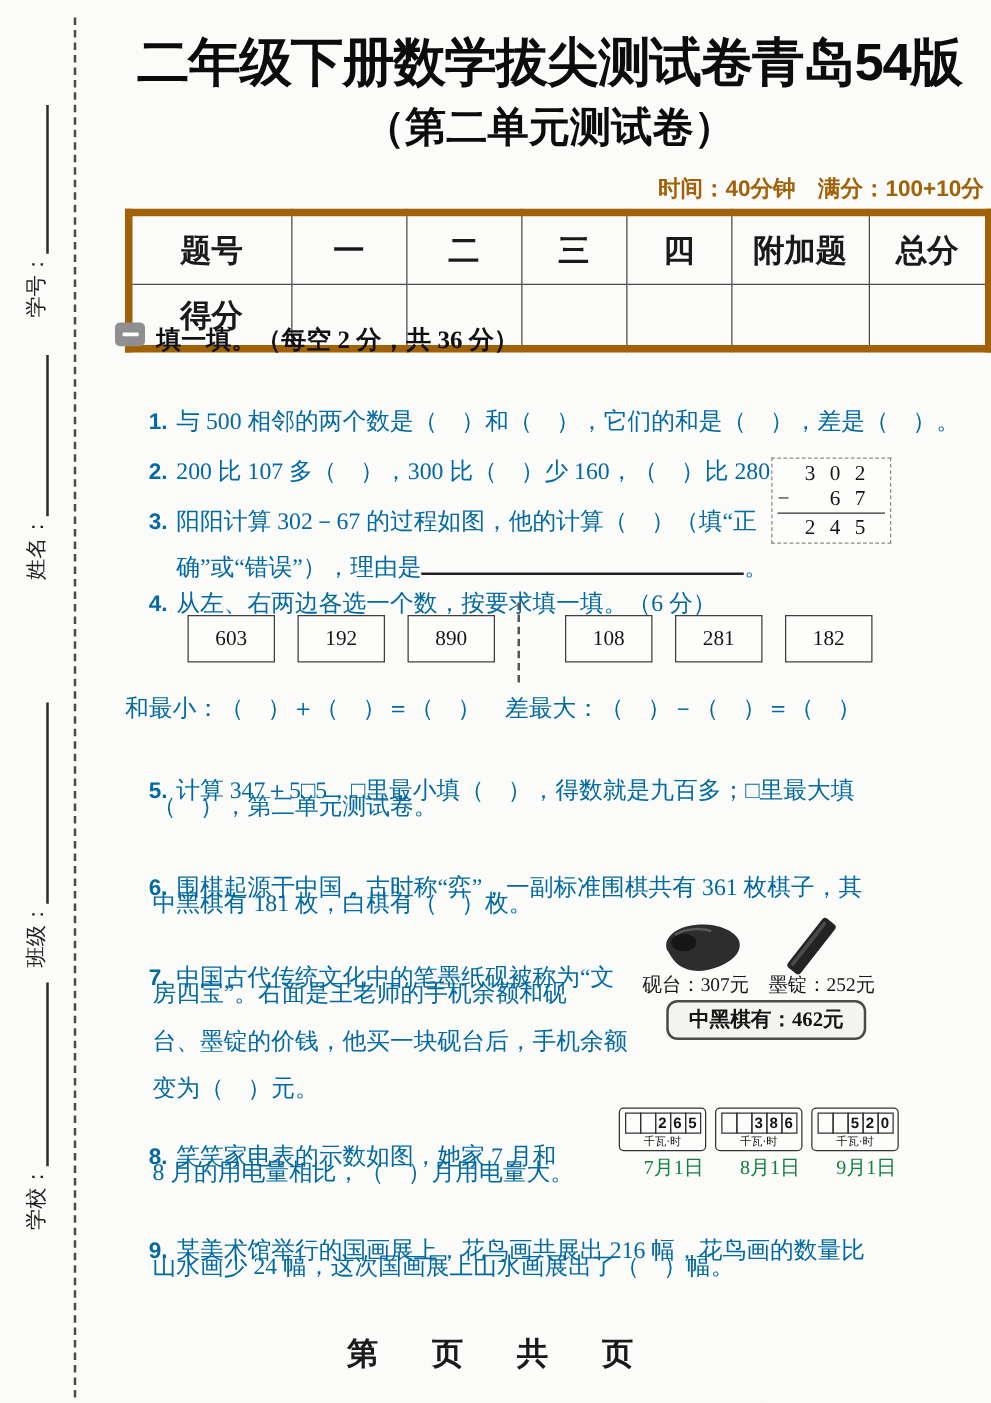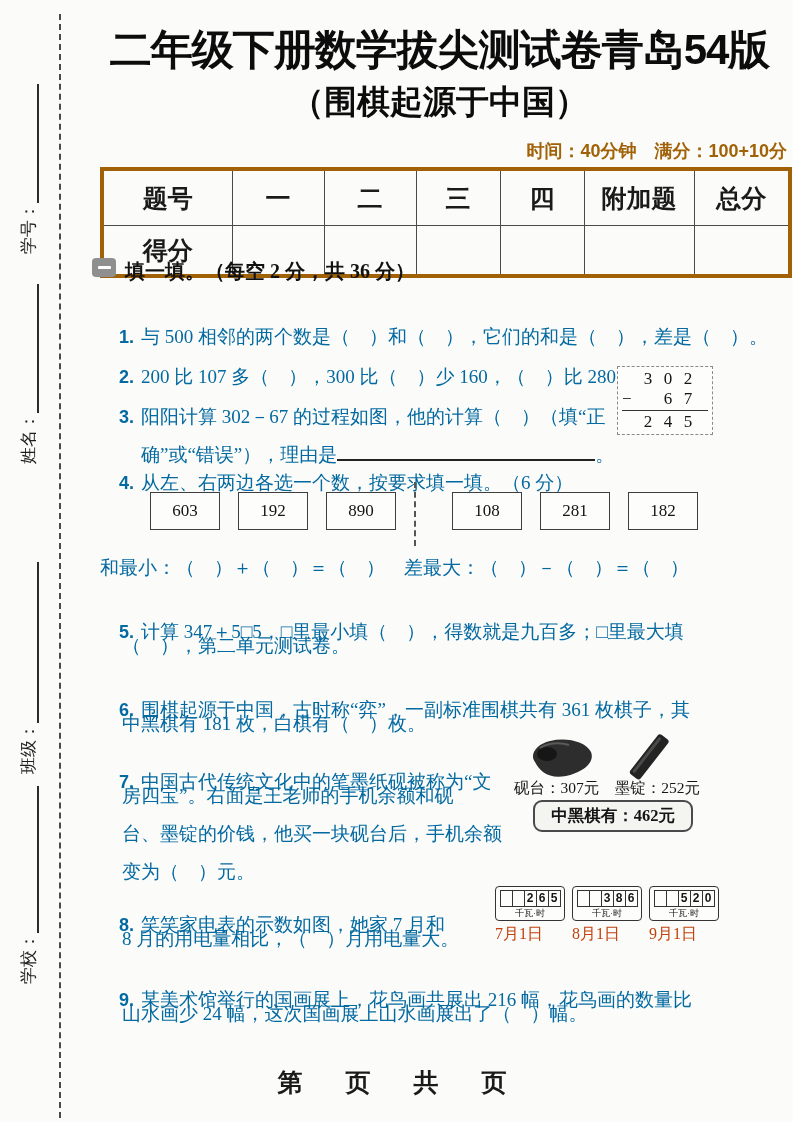--- a/index.html
+++ b/index.html
@@ -18,21 +18,21 @@
   .sf-xuexiao{top:984px;width:198px;}
 
   
   .title{position:absolute;top:22px;left:88px;right:2px;text-align:center;font-size:42px;font-weight:bold;letter-spacing:-1px;color:#0c0c0c;}
   .subtitle{position:absolute;top:80px;left:88px;right:2px;text-align:center;font-size:33px;font-weight:bold;color:#0c0c0c;}
   .time-info{position:absolute;top:139px;right:6px;font-size:18px;font-weight:bold;color:#a16207;}
 
   
   table.score{position:absolute;top:167px;left:100px;border-collapse:collapse;table-layout:fixed;width:688px;}
   table.score td{border:1px solid #4a4a4a;text-align:center;font-size:25px;font-weight:bold;color:#1a1a1a;padding:0;}
-  table.score{border:4px solid #a16207;}
+  table.score{border:6px solid #a16207;}
   table.score tr.hdr td{height:54px;}
   table.score tr.scr td{height:48px;}
 
   
   .section-hdr{position:absolute;top:258px;left:92px;display:flex;align-items:flex-start;}
   .sec-icon{width:24px;height:19px;background:#8f8f8f;border-radius:4px;margin-right:9px;display:flex;align-items:center;justify-content:center;}
   .sec-icon .bar{width:13px;height:3px;background:#fff;border-radius:1px;}
   .sec-title{font-size:20px;font-weight:bold;color:#111;}
 
   
@@ -55,21 +55,21 @@
   .ink-img{position:absolute;}
   .price-line{position:absolute;left:514px;top:778px;width:200px;font-size:15.5px;white-space:pre;color:#151515;}
   .balance-box{position:absolute;left:533px;top:800px;width:156px;height:28px;border:2px solid #4a4a4a;border-radius:9px;background:#f4f4f1;text-align:center;line-height:28px;font-size:16.5px;font-weight:bold;color:#151515;}
 
   
   .meter{position:absolute;top:886px;width:68px;border:1.5px solid #333;border-radius:4px;background:#fdfdfc;padding:3px 0 1px 0;text-align:center;}
   .meter .cells{display:flex;justify-content:center;}
   .meter .cell{width:11px;height:15px;border:1px solid #333;margin-left:-1px;font-size:12px;line-height:15px;font-weight:bold;font-family:"Liberation Sans","DejaVu Sans",sans-serif;}
   .meter .cell:first-child{margin-left:0;}
   .meter .unit{font-size:9px;line-height:12px;color:#111;}
-  .meter-date{position:absolute;top:924px;width:68px;text-align:left;font-size:16px;color:#c2410c;}
+  .meter-date{position:absolute;top:924px;width:68px;text-align:right;font-size:16px;color:#15803d;}
   .m1{left:495px;} .m2{left:572px;} .m3{left:649px;}
 
   .footer{position:absolute;top:1066px;left:0;right:0;text-align:center;font-size:25px;letter-spacing:9px;color:#1a1a1a;font-weight:bold;}
 </style>
 </head>
 <body>
 
 <div class="sheet">
 
   <div class="dash-divider"></div>
@@ -85,21 +85,21 @@
   <div class="side-field sf-banji">
     <span class="side-label">班级：</span>
     <span class="side-blank"></span>
   </div>
   <div class="side-field sf-xuexiao">
     <span class="side-label">学校：</span>
     <span class="side-blank"></span>
   </div>
 
   <div class="title sans">二年级下册数学拔尖测试卷青岛54版</div>
-  <div class="subtitle sans">（围棋起源于中国）</div>
+  <div class="subtitle sans">（第二单元测试卷）</div>
   <div class="time-info sans">时间：40分钟　满分：100+10分</div>
 
   <table class="score">
     <colgroup>
       <col style="width:130px">
         <col style="width:92px">
         <col style="width:92px">
         <col style="width:84px">
       <col style="width:84px">
         <col style="width:110px">

